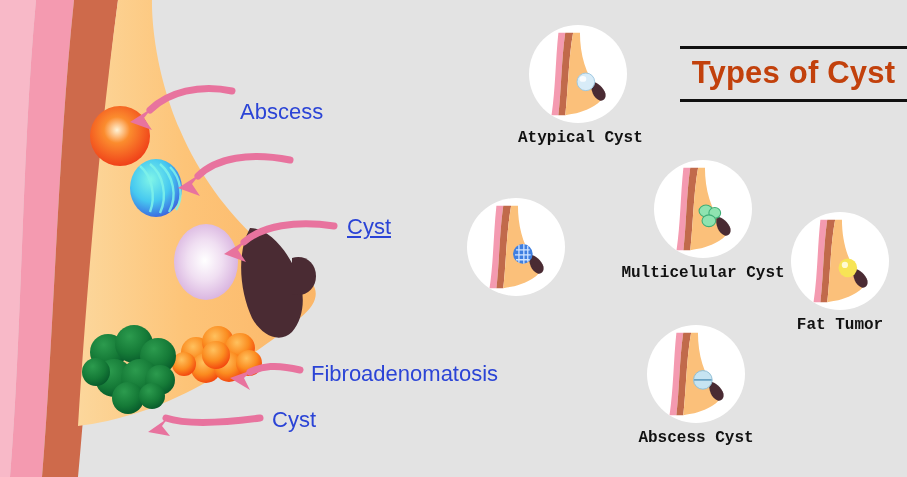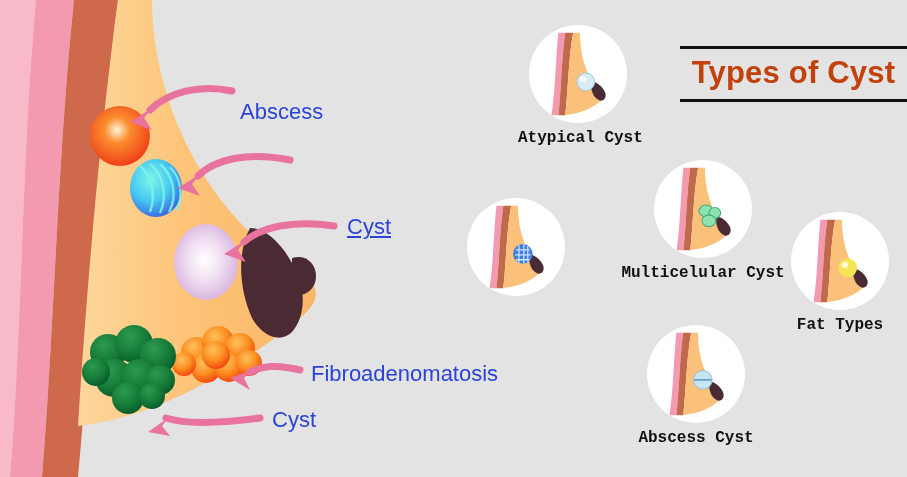--- a/index.html
+++ b/index.html
@@ -257,21 +257,21 @@
     <div class="cyst-circle" style="width:98px;height:98px;">
       <svg viewBox="0 0 100 100">
         <path d="M30,8 L37,8 C33,36 33,66 30,92 L23,92 C27,66 27,36 30,8 Z" fill="#f49ab0"></path>
         <path d="M37,8 L45,8 C40,36 40,66 37,92 L30,92 C33,66 33,36 37,8 Z" fill="#c16a4b"></path>
         <path d="M45,8 L52,8 C52,30 58,52 70,64 C76,70 76,76 70,80 C60,87 50,90 42,91 L37,92 C40,66 40,36 45,8 Z" fill="#fbc07a"></path>
         <path d="M64,58 C70,58 76,64 78,70 C79,75 76,78 72,77 C66,75 62,66 64,58 Z" fill="#4a2b33"></path>
         <circle cx="58" cy="57" r="9.5" fill="#f7e455"></circle>
         <circle cx="55" cy="54" r="3.2" fill="#fffce0" opacity="0.9"></circle>
       </svg>
     </div>
-    <div class="cyst-caption">Fat Types</div>
+    <div class="cyst-caption">Fat Tumor</div>
   </div>
 
   <div class="cyst-card" style="left:633px; top:325px; width:126px;">
     <div class="cyst-circle" style="width:98px;height:98px;">
       <svg viewBox="0 0 100 100">
         <path d="M30,8 L37,8 C33,36 33,66 30,92 L23,92 C27,66 27,36 30,8 Z" fill="#f49ab0"></path>
         <path d="M37,8 L45,8 C40,36 40,66 37,92 L30,92 C33,66 33,36 37,8 Z" fill="#c16a4b"></path>
         <path d="M45,8 L52,8 C52,30 58,52 70,64 C76,70 76,76 70,80 C60,87 50,90 42,91 L37,92 C40,66 40,36 45,8 Z" fill="#fbc07a"></path>
         <path d="M64,58 C70,58 76,64 78,70 C79,75 76,78 72,77 C66,75 62,66 64,58 Z" fill="#4a2b33"></path>
         <circle cx="57" cy="56" r="9.5" fill="#c6e4f2" stroke="#8fbdd4" stroke-width="1"></circle>

